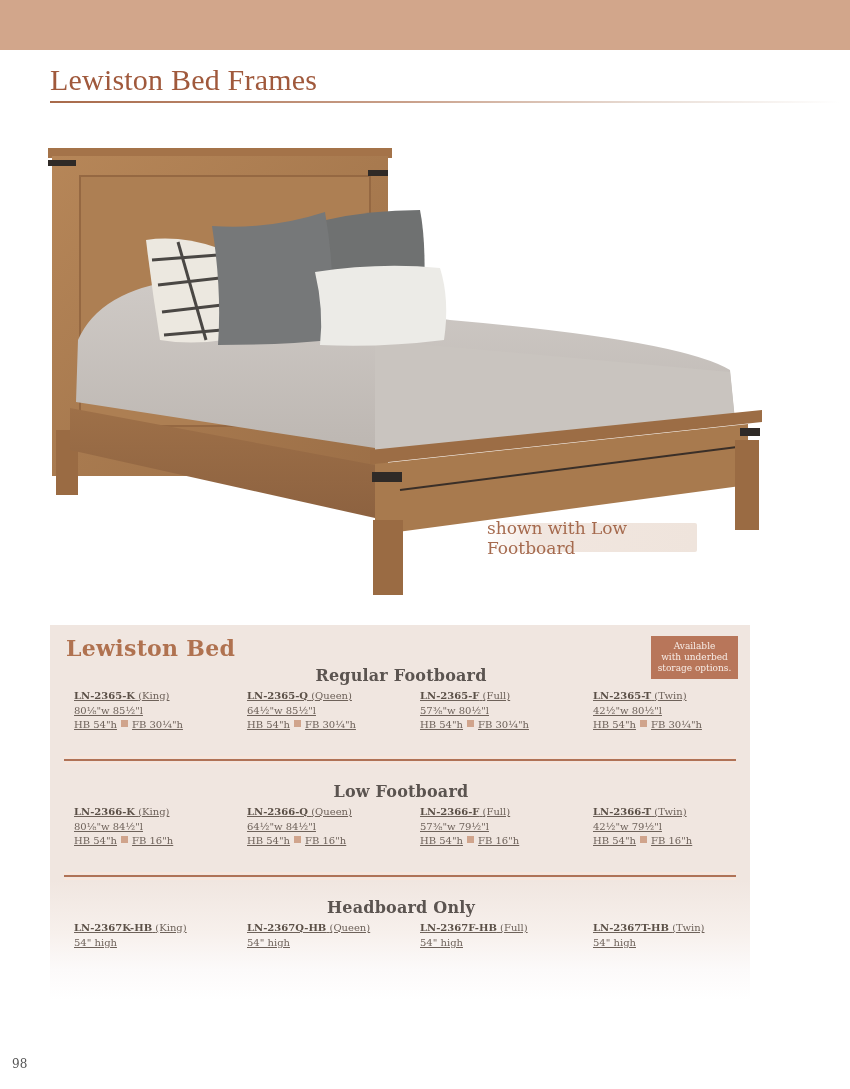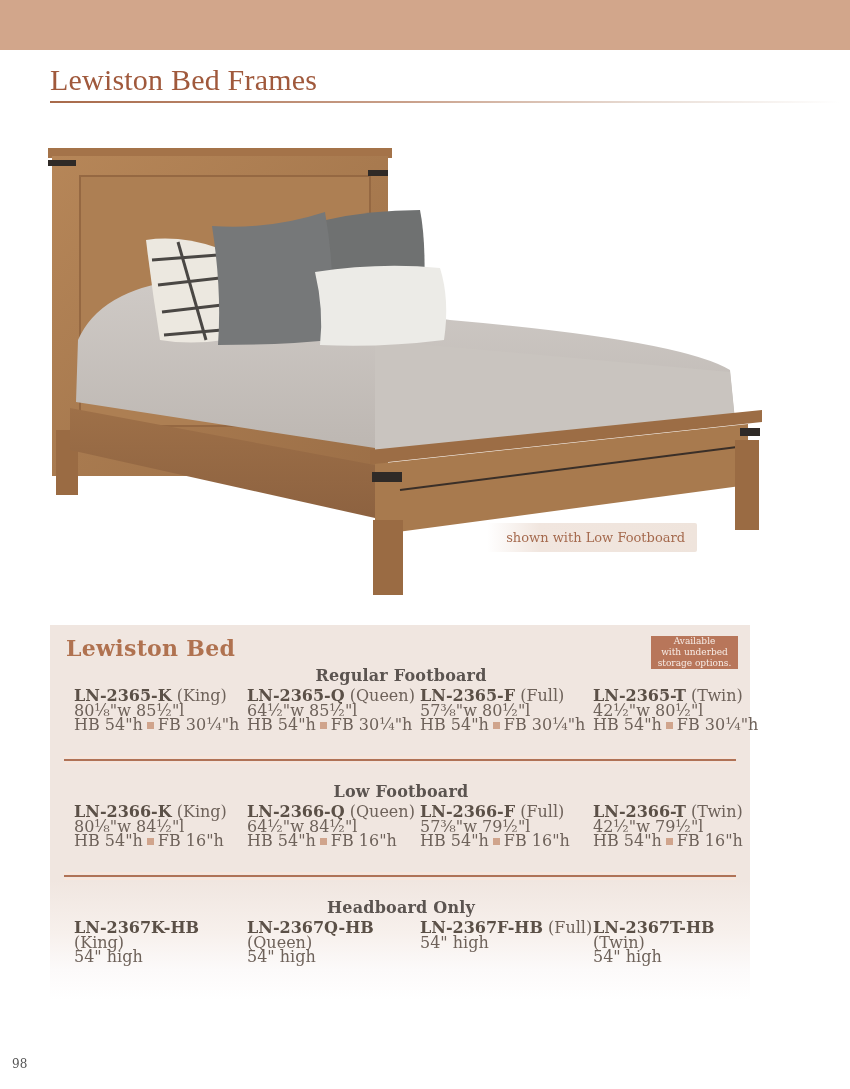--- a/index.html
+++ b/index.html
@@ -23,49 +23,49 @@
       position: absolute; left: 50px; top: 101px; width: 790px; height: 2px;
       background: linear-gradient(to right, #a86a4a 0%, #c9a08a 45%, #e8dcd4 75%, rgba(255,255,255,0) 100%);
     }
     .photo {
       position: absolute; left: 40px; top: 140px; width: 730px; height: 470px;
     }
     .caption {
       position: absolute; left: 487px; top: 523px; width: 210px; height: 29px;
       background: linear-gradient(to right, rgba(242,232,226,0) 0%, #f1e6df 25%, #efe4dc 100%);
       border-radius: 2px;
-      font-family: "DejaVu Serif", serif; font-size: 13px; color: #a56a4e;
+      font-family: "DejaVu Serif", serif; font-size: 17px; color: #a56a4e;
       display: flex; align-items: center; justify-content: flex-end; padding-right: 12px;
       box-sizing: border-box;
     }
     .specs-panel {
       position: absolute; left: 50px; top: 625px; width: 700px; height: 375px;
       background: linear-gradient(to bottom, #f0e6e0 0%, #f0e6e0 68%, #f7f0ec 82%, #fcfafa 92%, #ffffff 100%);
     }
     .product-name {
       position: absolute; left: 16px; top: 10px; margin: 0;
       font-family: "DejaVu Serif", serif; font-weight: bold;
       font-size: 22px; color: #b07250; letter-spacing: 0.3px;
     }
     .badge {
-      position: absolute; left: 601px; top: 11px; width: 87px; height: 33px;
+      position: absolute; left: 601px; top: 11px; width: 87px; height: 43px;
       background: #b8765a; color: #f7ece6;
       font-family: "DejaVu Serif", serif; font-size: 9px; line-height: 11px;
       text-align: center; display: flex; flex-direction: column; justify-content: center;
     }
     .section { position: absolute; left: 16px; width: 670px; }
     .section-title {
       margin: 0; font-family: "DejaVu Serif", serif; font-weight: bold;
       font-size: 16px; color: #5b5450; letter-spacing: 0.2px; line-height: 20px; text-align: center;
     }
     .grid {
       display: grid; grid-template-columns: 173px 173px 173px 173px;
       margin-left: 8px; margin-top: 3px;
     }
-    .cell { font-size: 16px; line-height: 14.5px; color: #6e625a; }
+    .cell { font-size: 10px; line-height: 14.5px; color: #6e625a; text-decoration: underline; }
     .sku { font-weight: bold; color: #5b5047; }
     .size { color: #6e625a; font-weight: normal; }
     .sep {
       display: inline-block; width: 7px; height: 7px; background: #d0a48c;
       margin: 0 4px 0 4px; vertical-align: 1px;
     }
     .divider {
       position: absolute; left: 14px; width: 672px; height: 2px;
       background: #b07256;
       box-shadow: 0 -3px 0 0 #f8e6dc, 0 3px 0 0 #f8e6dc;

